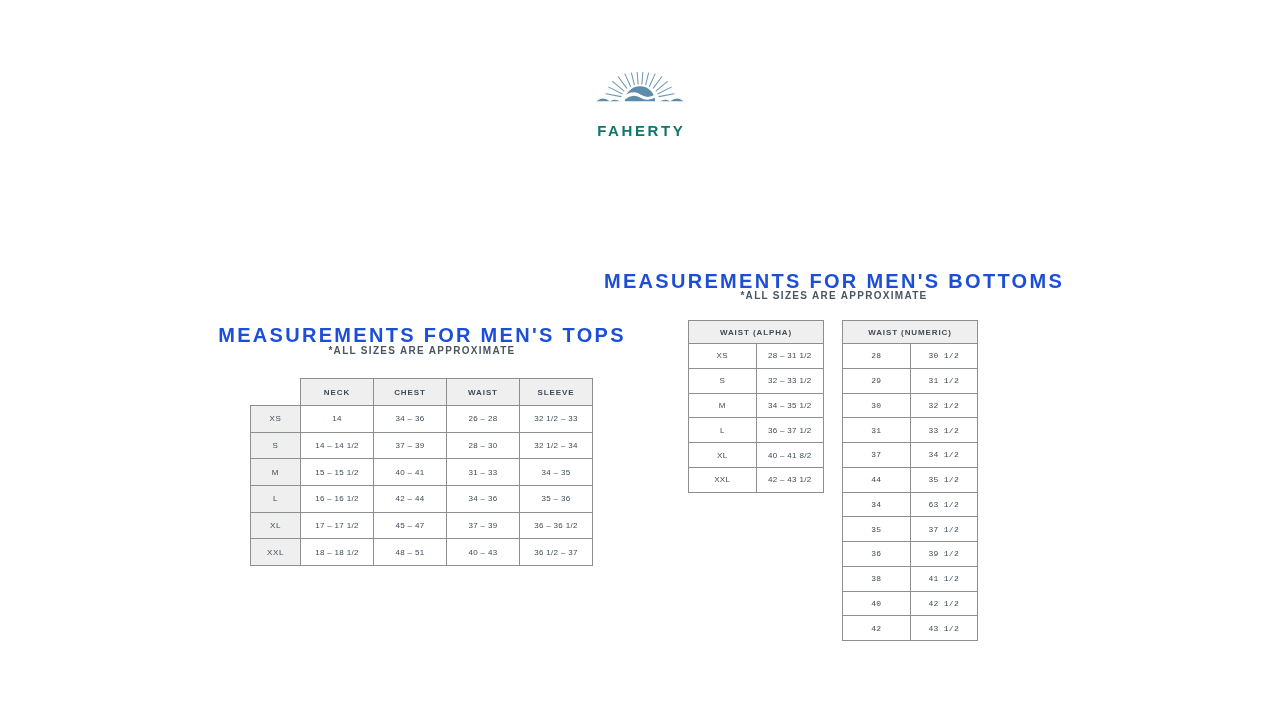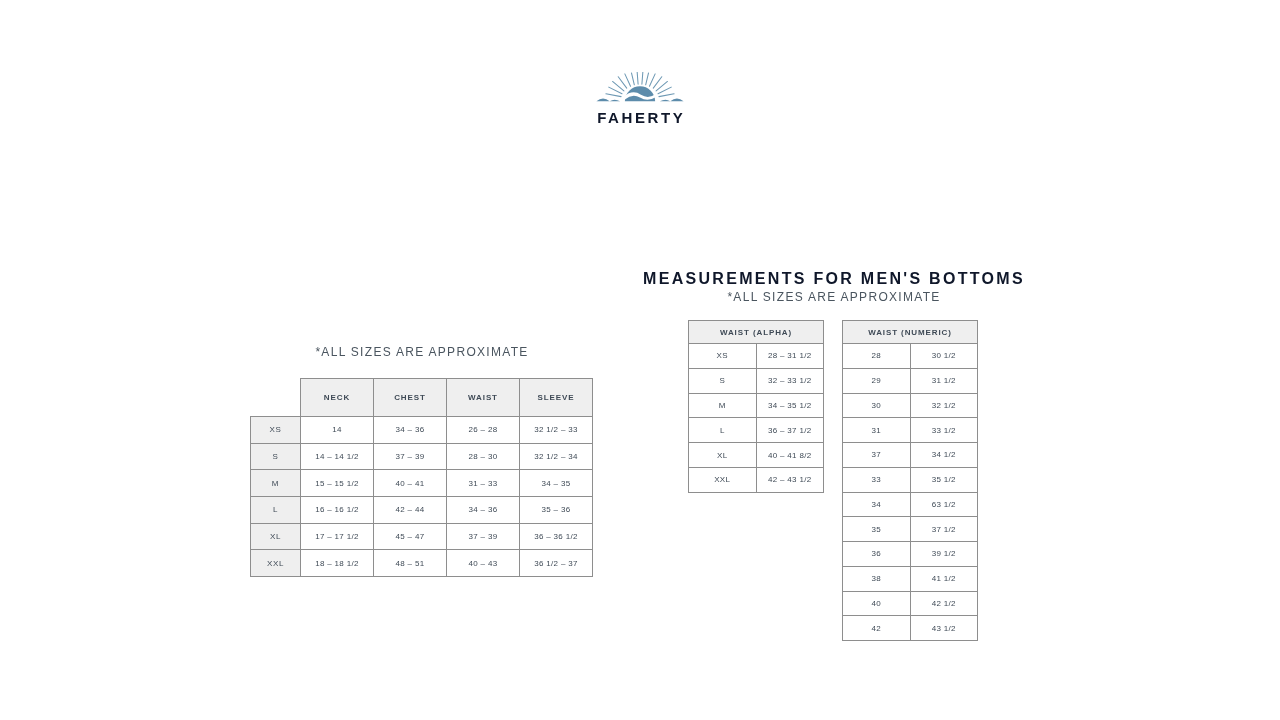--- a/index.html
+++ b/index.html
@@ -13,45 +13,46 @@
   }
   .page { position: absolute; inset: 0; background: #fff; }
 
   
   .logo-wrap {
     position: absolute; left: 580px; top: 72px; width: 120px;
     display: flex; flex-direction: column; align-items: center;
   }
   .logo-wrap svg { display: block; }
   .wordmark {
-    margin-top: 1px;
+    margin-top: 14px;
     font-size: 15px; font-weight: bold;
     letter-spacing: 2.6px;
-    color: #0f172a;
+    color: #0f766e;
     padding-left: 2.6px; 
   }
 
   
   .section-title {
     position: absolute;
-    font-size: 16px; font-weight: bold;
+    font-size: 20px; font-weight: bold;
     letter-spacing: 2.3px;
-    color: #0f172a;
+    color: #1d4ed8;
     text-align: right;
     white-space: nowrap;
     transform: translateX(-50%);
   }
   .section-subtitle {
     position: absolute;
-    font-size: 12px;
+    font-size: 10px;
     letter-spacing: 1.3px;
     color: #4a555f;
     text-align: center;
     white-space: nowrap;
     transform: translateX(-50%);
+    font-weight: bold;
   }
   .tops-title { left: 422px; top: 324px; }
   .tops-subtitle { left: 422px; top: 345px; }
   .bottoms-title { left: 834px; top: 270px; }
   .bottoms-subtitle { left: 834px; top: 290px; }
 
   
   table {
     border-collapse: collapse;
     table-layout: fixed;
@@ -68,30 +69,30 @@
   }
   th { font-weight: bold; letter-spacing: 0.9px; background: #efefef; }
   td.lbl { background: #efefef; letter-spacing: 0.6px; }
   td.val { background: #ffffff; letter-spacing: 0.3px; }
   td.corner { border: none; background: transparent; }
 
   
   .tops-table { left: 250px; top: 378px; width: 342px; }
   .tops-table col.c-lbl { width: 50px; }
   .tops-table col.c-val { width: 73px; }
-  .tops-table tr.hdr { height: 38px; }
+  .tops-table tr.hdr { height: 27px; }
   .tops-table tr.row { height: 26.7px; }
 
   
   .alpha-table  { left: 688px; top: 320px; width: 135px; }
   .numeric-table{ left: 842px; top: 320px; width: 135px; }
   .alpha-table col, .numeric-table col { width: 67.5px; }
   .alpha-table tr.hdr, .numeric-table tr.hdr { height: 23px; }
   .alpha-table tr.row { height: 24.8px; }
-  .numeric-table tr.row { height: 24.75px; }
+  .numeric-table tr.row { height: 24.75px; font-family: Liberation Mono, monospace; }
 </style>
 </head>
 <body>
 
 <div class="page">
 
   <div class="logo-wrap">
     <span>
       <svg width="96" height="36" viewBox="0 0 100 38">
         <g stroke="#6e99b4" stroke-width="1.1" stroke-linecap="round" fill="none">
@@ -115,20 +116,21 @@
 
         <path d="M33 26 Q 42 18 51 24 Q 59 29 67 23 L 67 26.5 Q 58 32 50 27 Q 42 22.5 34 29 Z" fill="#ffffff"></path>
 
         <path d="M4 31 Q 11 25 18 31 Q 23 27.5 29 31 Z" fill="#5d8cab"></path>
         <path d="M71 31 Q 77 27.5 82 31 Q 89 25 96 31 Z" fill="#5d8cab"></path>
       </svg>
     </span>
     <div class="wordmark">FAHERTY</div>
   </div>
 
+  <div class="section-title tops-title">MEASUREMENTS FOR MEN'S TOPS</div>
   <div class="section-subtitle tops-subtitle">*ALL SIZES ARE APPROXIMATE</div>
 
   <table class="tops-table">
     <colgroup>
         <col class="c-lbl">
         <col class="c-val">
         <col class="c-val">
         <col class="c-val">
         <col class="c-val">
       </colgroup>
@@ -247,21 +249,21 @@
     </tr>
     <tr class="row">
       <td class="val">31</td>
       <td class="val">33 1/2</td>
     </tr>
     <tr class="row">
       <td class="val">37</td>
       <td class="val">34 1/2</td>
     </tr>
     <tr class="row">
-      <td class="val">33</td>
+      <td class="val">44</td>
       <td class="val">35 1/2</td>
     </tr>
     <tr class="row">
       <td class="val">34</td>
       <td class="val">63 1/2</td>
     </tr>
     <tr class="row">
       <td class="val">35</td>
       <td class="val">37 1/2</td>
     </tr>

